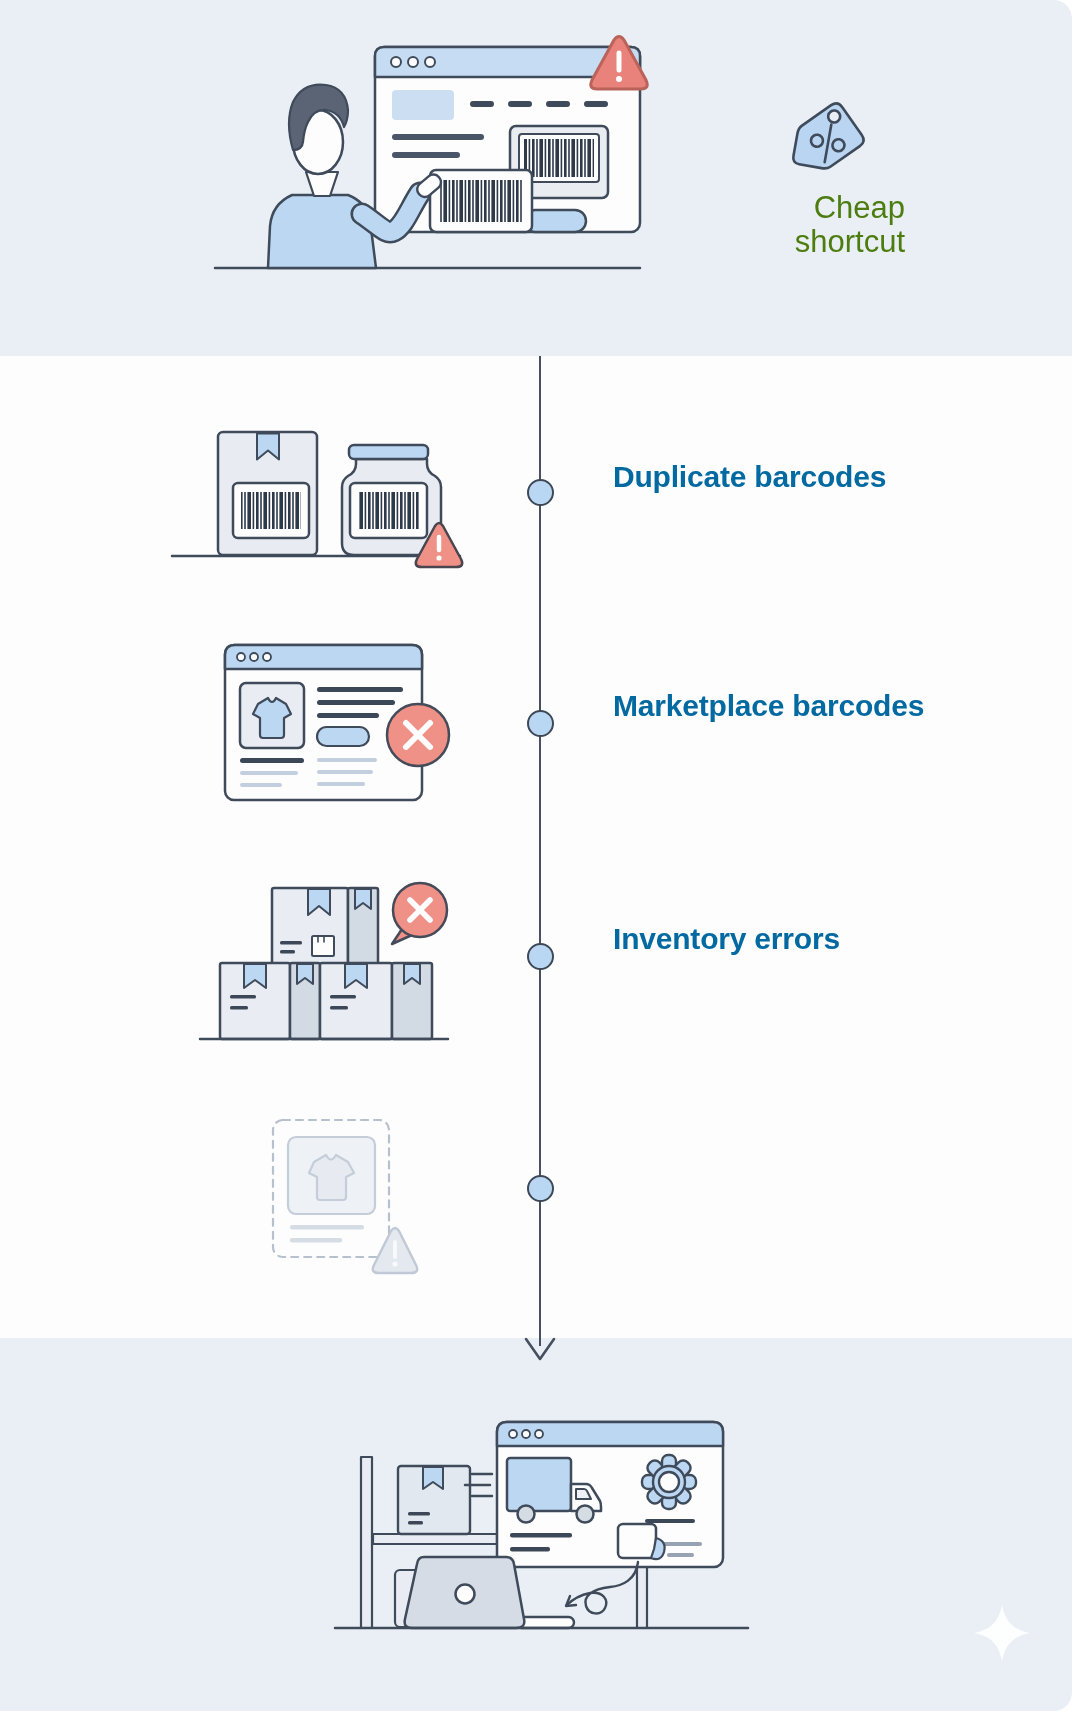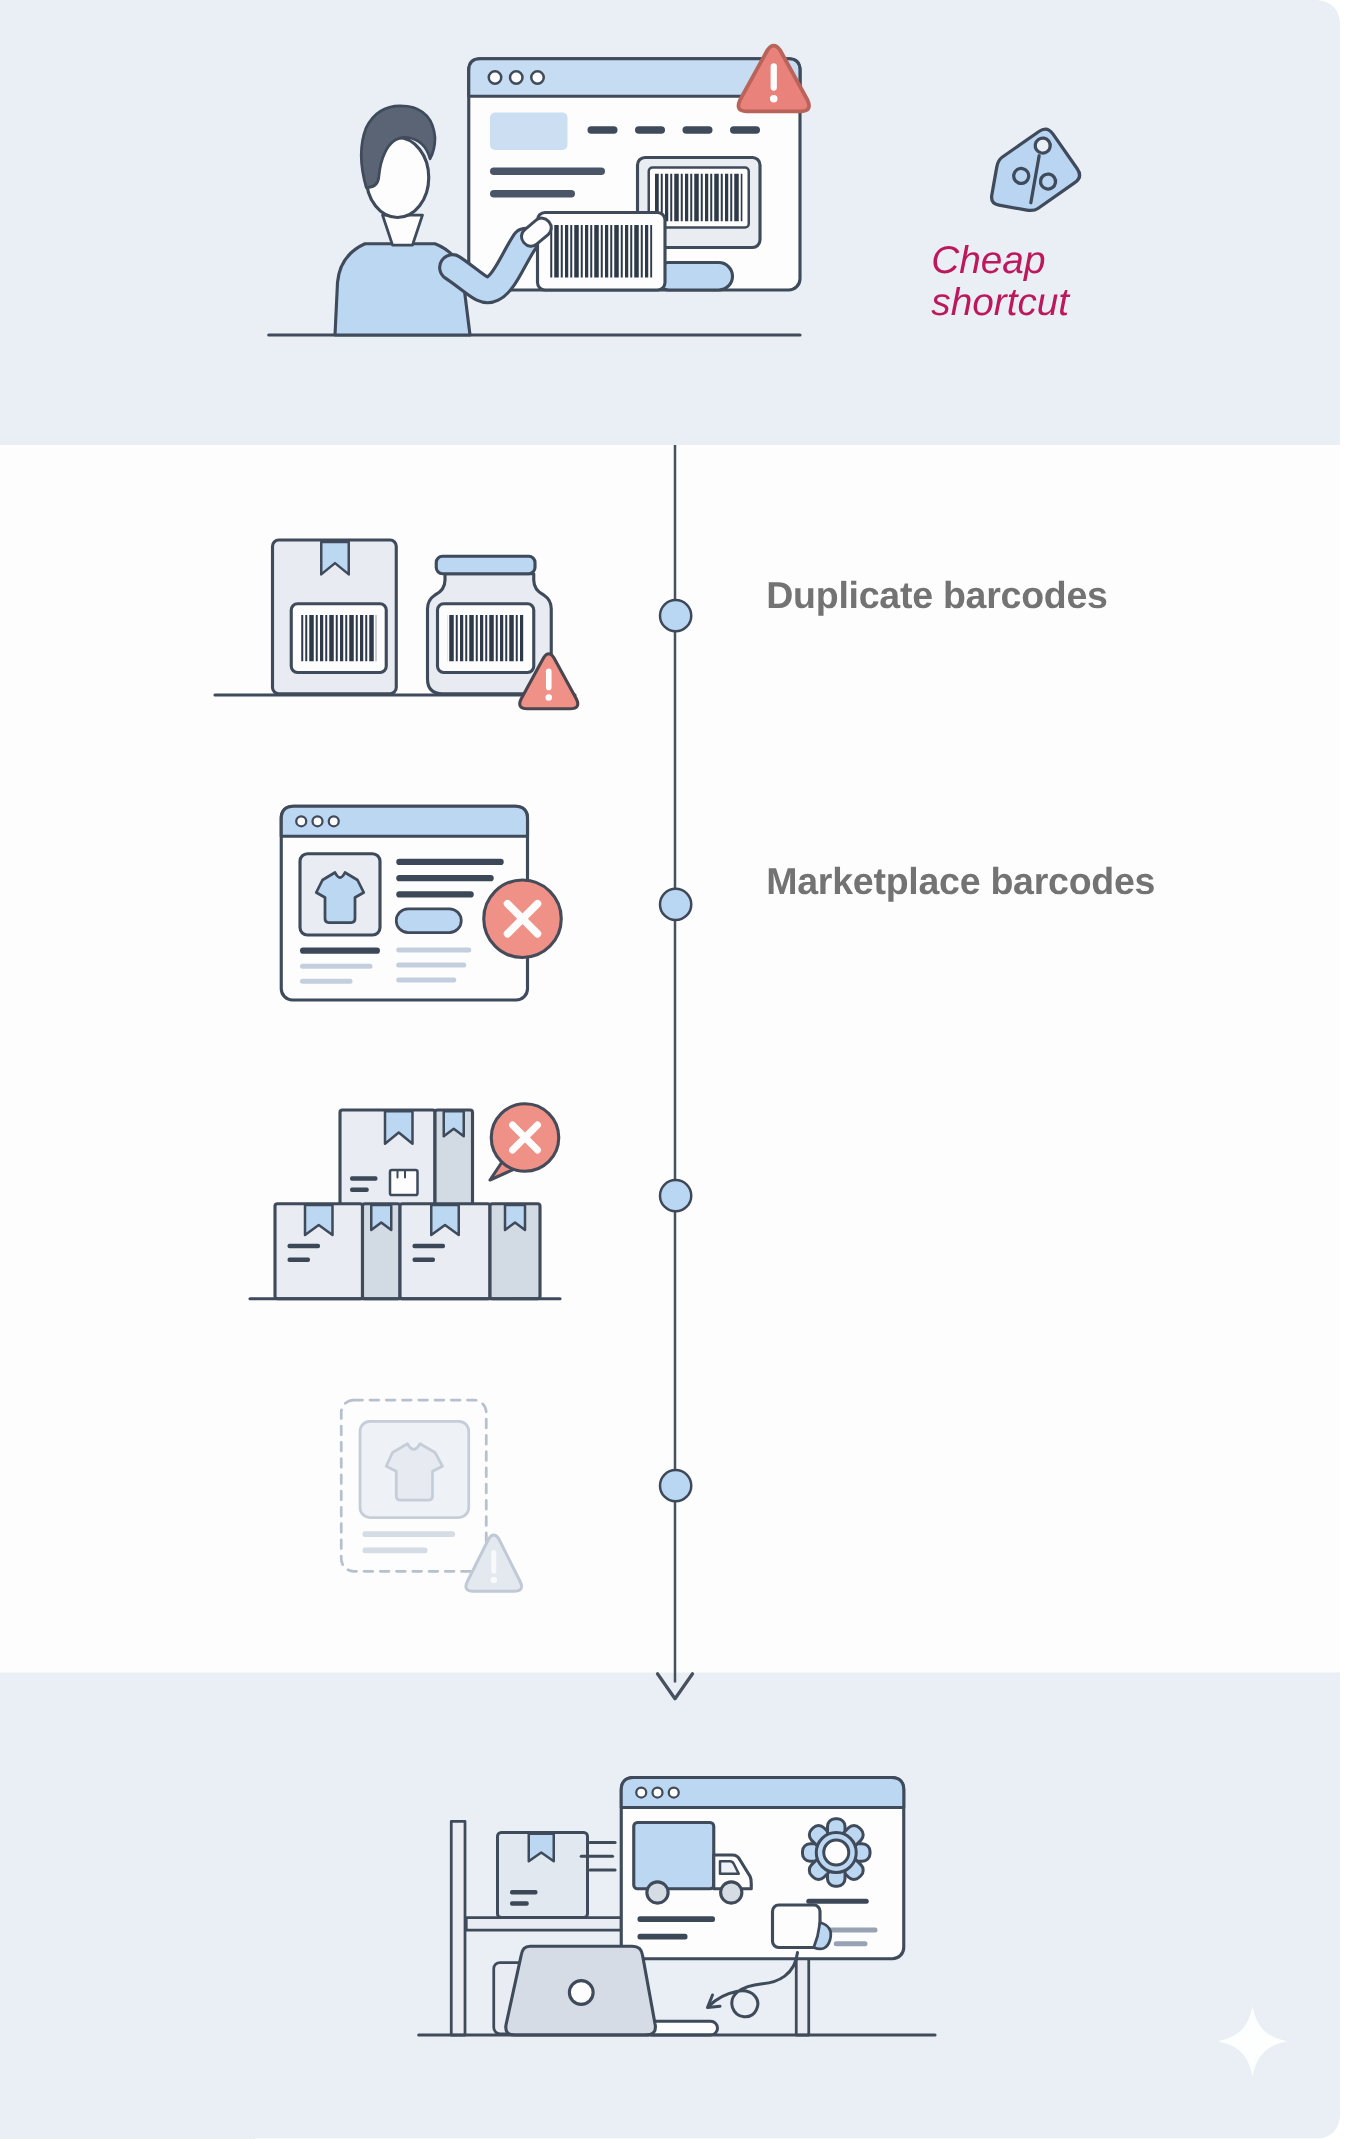--- a/index.html
+++ b/index.html
@@ -6,23 +6,23 @@
   body{font-family:"Liberation Sans", sans-serif;}
   .canvas{position:relative;width:1072px;height:1711px;background:#ffffff;overflow:hidden;
           border-top-right-radius:18px;border-bottom-right-radius:18px;}
   .bg-top{position:absolute;left:0;top:0;width:100%;height:356px;background:#e9eff5;border-top-right-radius:18px;}
   .bg-mid{position:absolute;left:0;top:356px;width:100%;height:982px;background:#fdfdfe;}
   .bg-bottom{position:absolute;left:0;top:1338px;width:100%;height:373px;background:#e9eff5;border-bottom-right-radius:18px;}
   svg{position:absolute;overflow:visible;}
   .tl-line{position:absolute;left:538.6px;top:356px;width:2.6px;height:990px;background:#46505e;}
   .tl-dot{position:absolute;width:27px;height:27px;border-radius:50%;background:#b9d6f2;border:2.6px solid #3e4857;box-sizing:border-box;}
   .tl-label{position:absolute;left:613px;transform:translateY(-50%);font-size:30px;font-weight:700;
-            color:#737373;letter-spacing:-0.2px;white-space:nowrap;}
-  .tag-label{position:absolute;left:745px;top:191px;width:160px;text-align:left;
-             font-size:31px;line-height:34px;font-weight:500;color:#be185d;font-style:italic;}
+            color:#0369a1;letter-spacing:-0.2px;white-space:nowrap;}
+  .tag-label{position:absolute;left:745px;top:191px;width:160px;text-align:right;
+             font-size:31px;line-height:34px;font-weight:500;color:#4d7c0f;}
   .sparkle{position:absolute;left:972px;top:1603px;}
 </style>
 </head>
 <body>
 
 <div class="canvas">
   <div class="bg-top"></div>
   <div class="bg-mid"></div>
   <div class="bg-bottom"></div>
 
@@ -105,20 +105,21 @@
     <path d="M3,3 L17,23 L31,3" fill="none" stroke="#46505e" stroke-width="2.6" stroke-linecap="round" stroke-linejoin="round"></path>
   </svg>
 
   <div class="tl-dot" style="left:526.5px;top:478.5px"></div>
   <div class="tl-dot" style="left:526.5px;top:709.5px"></div>
   <div class="tl-dot" style="left:526.5px;top:942.5px"></div>
   <div class="tl-dot" style="left:526.5px;top:1174.5px"></div>
 
   <div class="tl-label" style="top:477px">Duplicate barcodes</div>
   <div class="tl-label" style="top:706px">Marketplace barcodes</div>
+  <div class="tl-label" style="top:939px">Inventory errors</div>
 
   <svg style="left:160px;top:420px" width="320" height="160" viewBox="0 0 320 160">
     <g stroke="#3f4a5a" stroke-width="2.5" stroke-linejoin="round" stroke-linecap="round">
       <line x1="12" y1="136" x2="300" y2="136"></line>
       <g>
         <rect x="58" y="12" width="99" height="123" rx="5" fill="#e8ecf2"></rect>
         <path d="M97,13.5 h22 v26 l-11,-9 l-11,9 z" fill="#bcd7f2" stroke-width="2"></path>
         <rect x="73" y="63" width="76" height="55" rx="5" fill="#fdfdfe"></rect>
         <rect x="81" y="72" width="60" height="37" fill="url(#bc)" stroke="none"></rect>
       </g>

